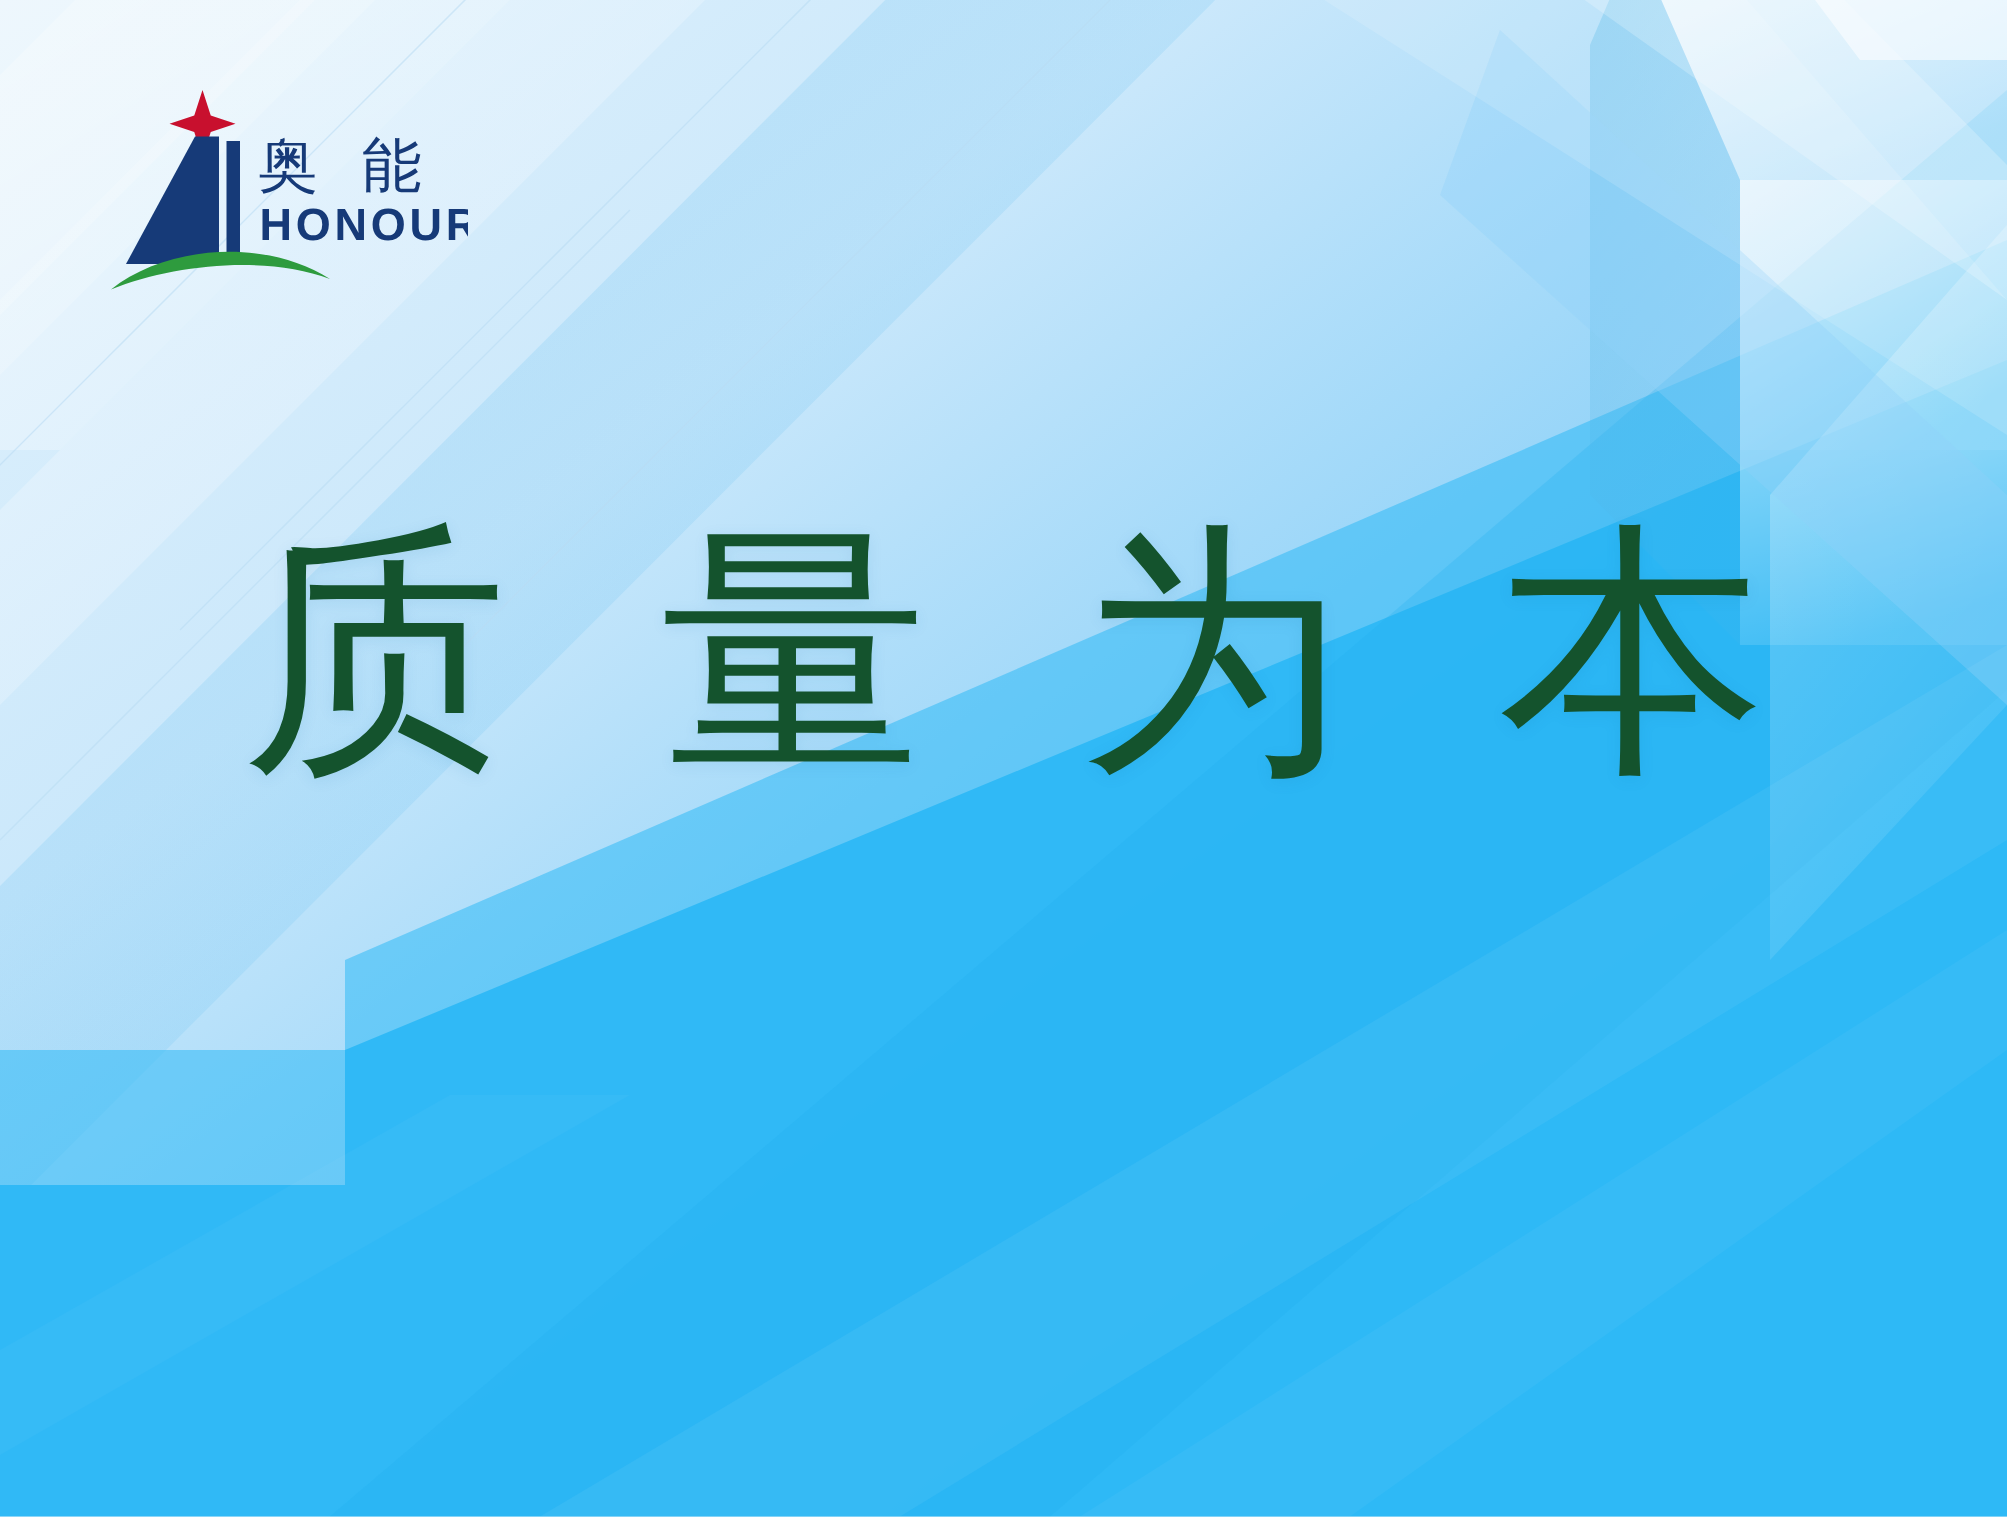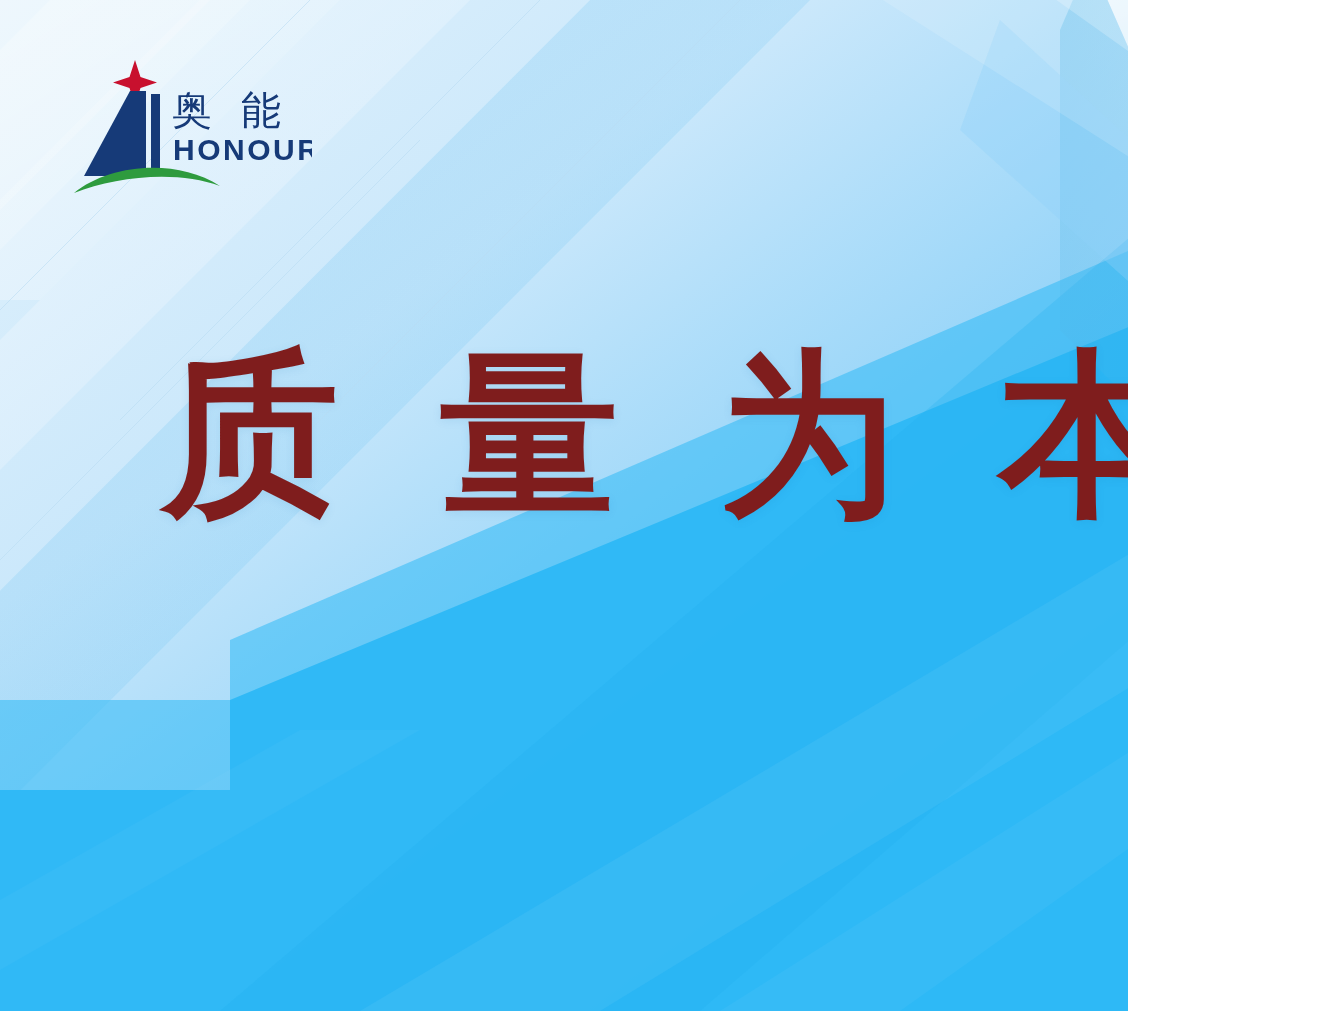--- a/index.html
+++ b/index.html
@@ -7,21 +7,21 @@
     margin: 0;
     padding: 0;
     background: #ffffff;
   }
   body {
     font-family: "Liberation Sans", "DejaVu Sans", sans-serif;
   }
 
   .stage {
     position: relative;
-    width: 1128px;
+    width: 1338px;
     height: 1011px;
     overflow: hidden;
     background: #2DB8F5;
   }
 
   
   .bg-svg {
     position: absolute;
     inset: 0;
     width: 1338px;
@@ -47,23 +47,23 @@
   .headline {
     position: absolute;
     left: 0;
     top: 318px;
     width: 1338px;
     text-align: center;
     pointer-events: none;
   }
   .headline-line {
     display: block;
-    color: #7f1d1d;
+    color: #14532d;
     font-family: "Liberation Sans", "DejaVu Sans", sans-serif;
-    font-weight: 700;
+    font-weight: 400;
     font-size: 178px;
     line-height: 1.32;
     letter-spacing: 26px;
     text-indent: 26px;
     white-space: nowrap;
     text-shadow: 0 2px 10px rgba(20,110,170,0.10);
     text-align: center;
   }
 </style>
 </head>

